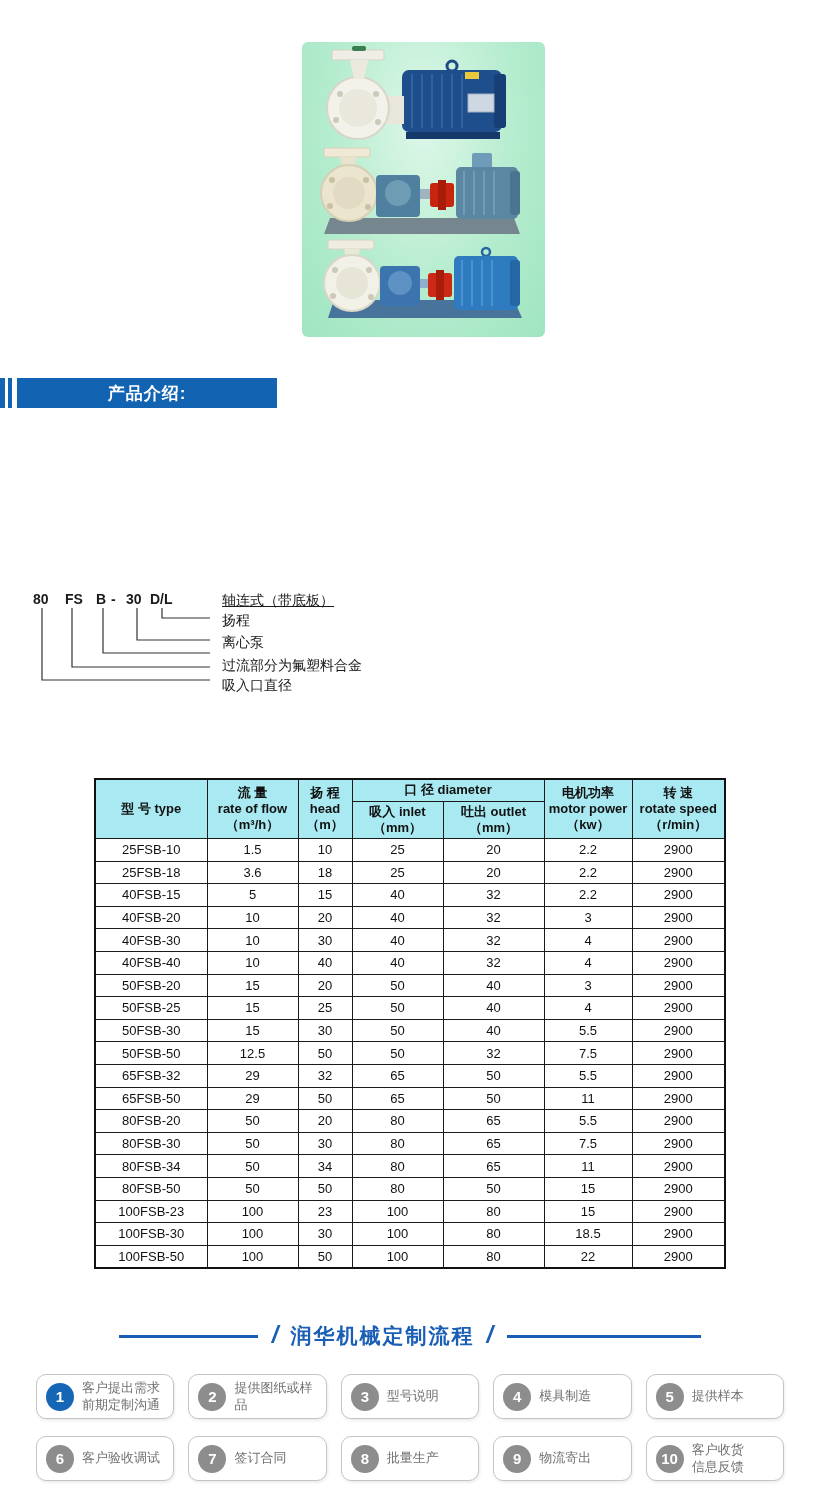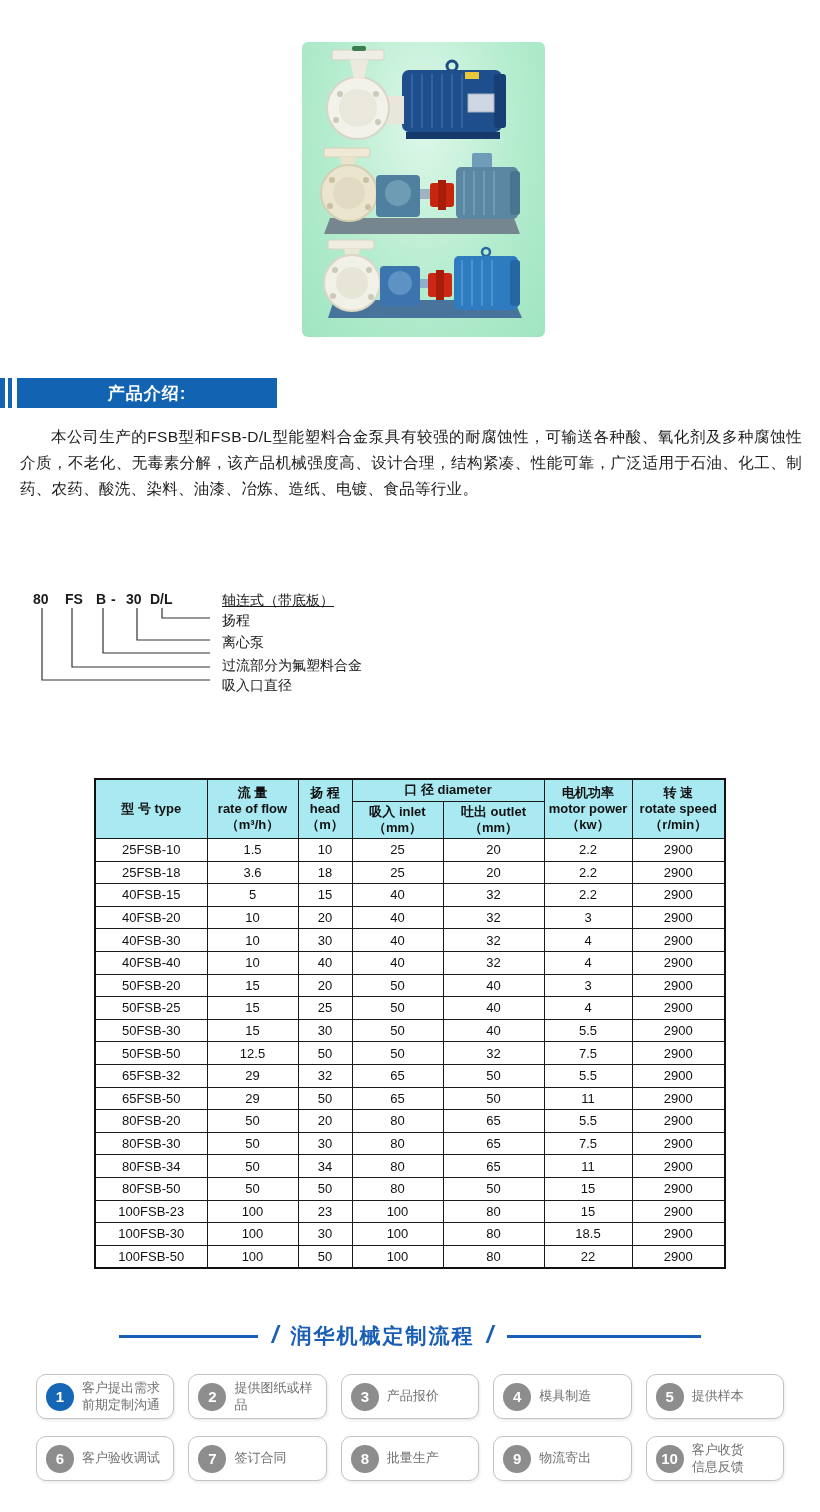--- a/index.html
+++ b/index.html
@@ -144,21 +144,20 @@
   </div>
 
   <div class="sec-header" style="top:378px;">
     <div class="deco1"></div>
     <div class="deco2"></div>
     <div class="box">
         <span>产品介绍:</span>
       </div>
   </div>
 
-  <p class="intro-text">本公司生产的FSB型和FSB-D/L型能塑料合金泵具有较强的耐腐蚀性，可输送各种酸、氧化剂及多种腐蚀性介质，不老化、无毒素分解，该产品机械强度高、设计合理，结构紧凑、性能可靠，广泛适用于石油、化工、制药、农药、酸洗、染料、油漆、冶炼、造纸、电镀、食品等行业。</p>
 
 
   <div class="diagram">
     <span class="token" style="left:13px;">80</span>
     <span class="token" style="left:45px;">FS</span>
     <span class="token" style="left:76px;">B</span>
     <span class="token" style="left:91px;">-</span>
     <span class="token" style="left:106px;">30</span>
     <span class="token" style="left:130px;">D/L</span>
     <svg>
@@ -403,21 +402,21 @@
         <div class="step-label">客户提出需求
 前期定制沟通</div>
       </div>
       <div class="step-card">
         <div class="step-num">2</div>
         <div class="step-label">提供图纸或样
 品</div>
       </div>
       <div class="step-card">
         <div class="step-num">3</div>
-        <div class="step-label">产品报价</div>
+        <div class="step-label">型号说明</div>
       </div>
       <div class="step-card">
         <div class="step-num">4</div>
         <div class="step-label">模具制造</div>
       </div>
       <div class="step-card">
         <div class="step-num">5</div>
         <div class="step-label">提供样本</div>
       </div>
     </div>

